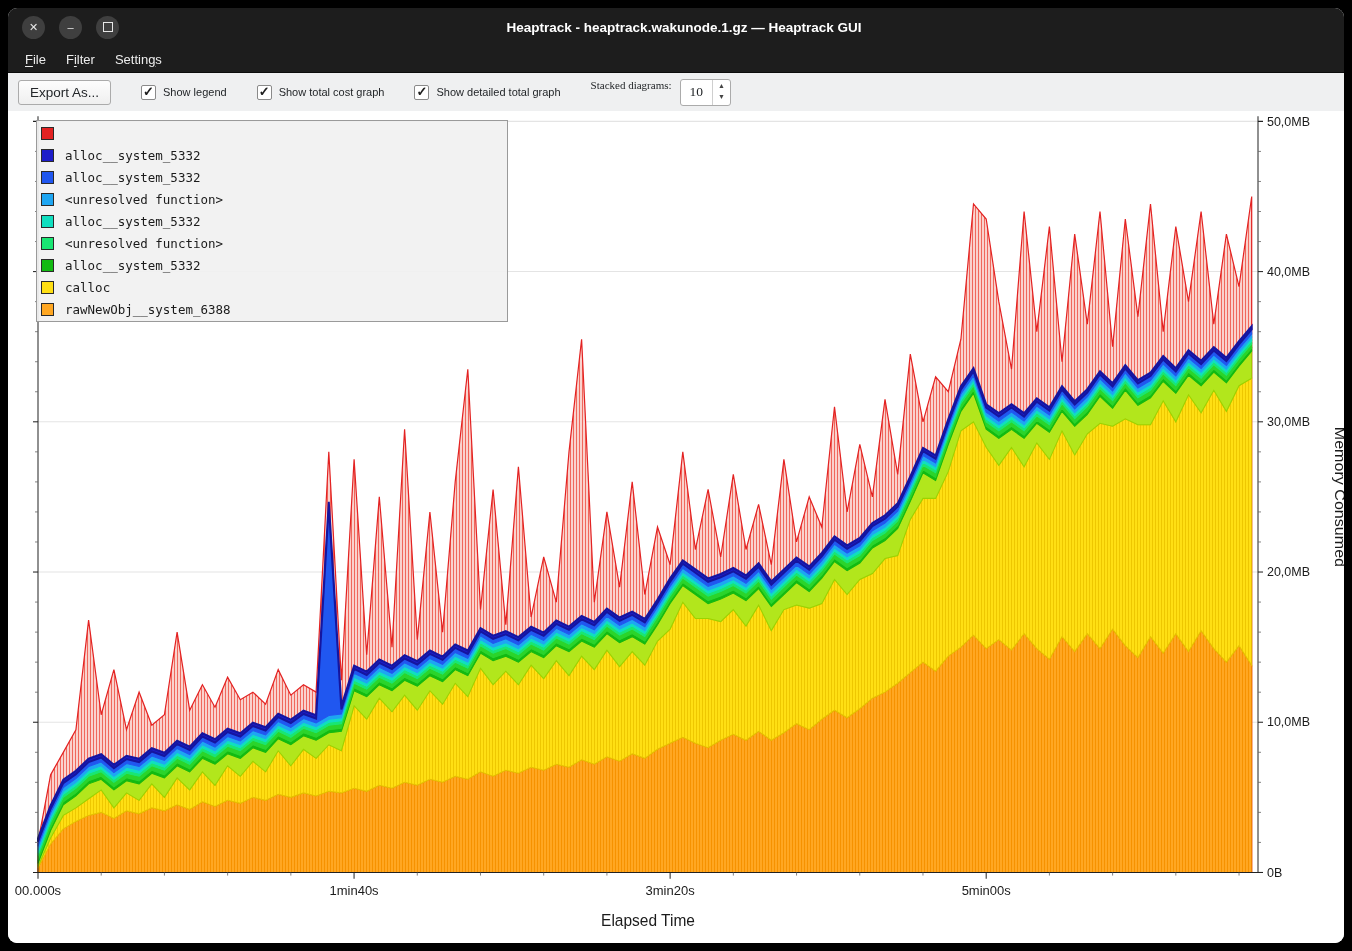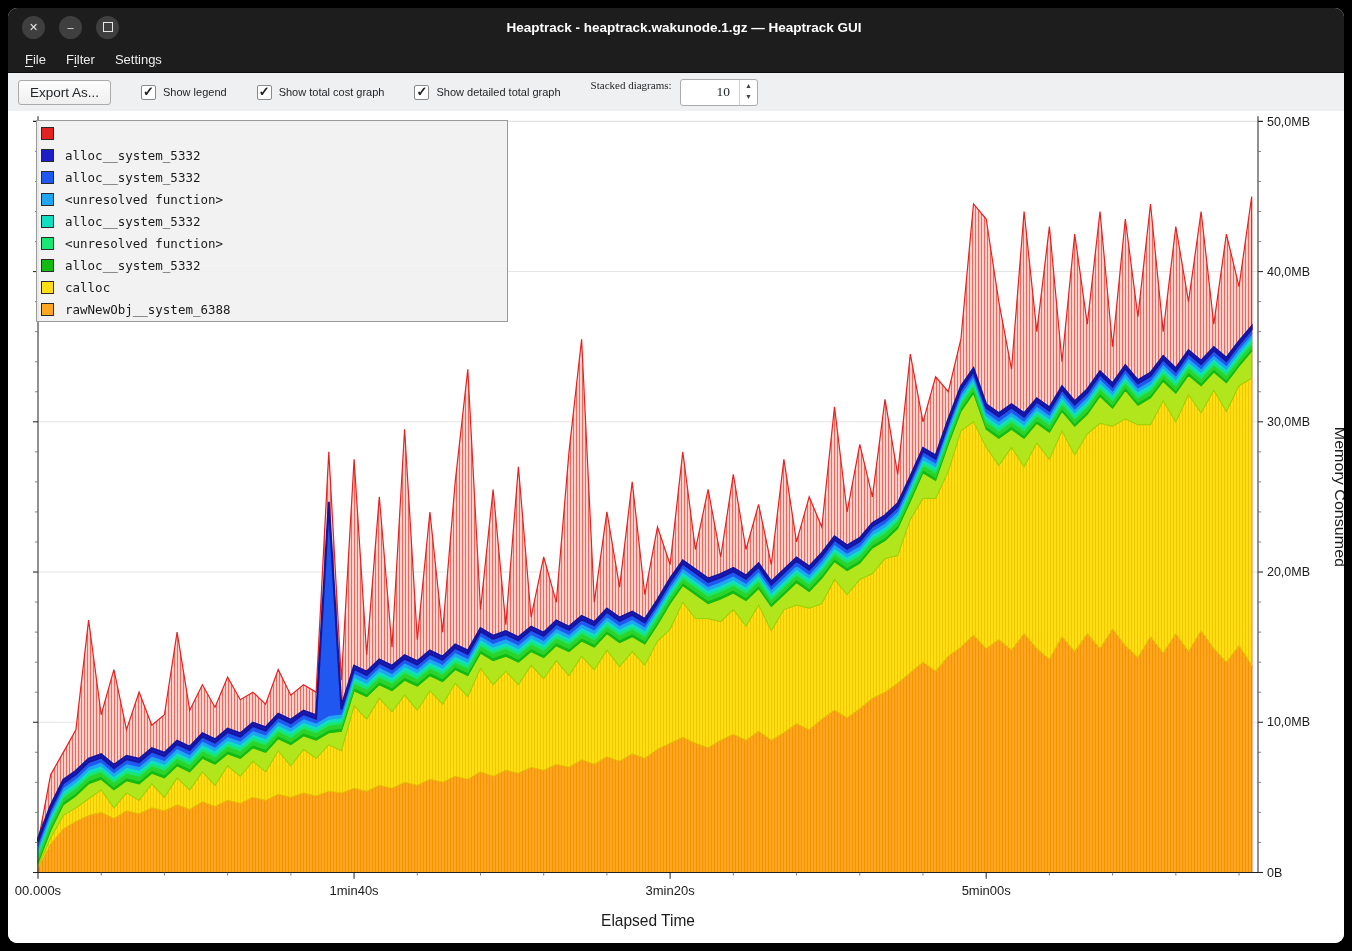--- a/index.html
+++ b/index.html
@@ -25,21 +25,21 @@
   .tab.active{background:#fcfcfc;position:relative;top:1px;padding-top:6px;padding-bottom:6px;}
   
   .toolbar{display:flex;align-items:center;padding:0 10px;gap:30px;background:#eff0f1;height:38px;flex:0 0 auto;}
   .btn-export{font-size:13.5px;padding:4px 11px;border:1px solid #ababab;border-radius:3px;background:linear-gradient(#fdfdfd,#efefef);color:#232629;font-family:"Liberation Sans",sans-serif;}
   .cbgroup{display:flex;align-items:center;gap:7px;}
   .cb{width:15px;height:15px;border:1px solid #8a8a8a;background:#fff;border-radius:2px;display:inline-flex;align-items:center;justify-content:center;
       font-size:13px;font-weight:bold;color:#1d1d1d;box-sizing:border-box;}
   .cb.checked::after{content:"\2713";margin-top:-2px;}
   .cbl{font-size:11px;color:#232629;}
   .spin{display:flex;align-items:flex-start;gap:8px;font-family:Liberation Serif, serif;}
-  .spinbox{display:flex;border:1px solid #ababab;background:#fff;border-radius:3px;height:25px;align-items:stretch;padding-left:27px;}
+  .spinbox{display:flex;border:1px solid #ababab;background:#fff;border-radius:3px;height:25px;align-items:stretch;}
   .spinval{padding:0 9px;font-size:13.5px;display:flex;align-items:center;color:#232629;}
   .spinbtns{display:flex;flex-direction:column;border-left:1px solid #cfcfcf;justify-content:center;}
   .spinbtn{font-size:7px;line-height:11px;padding:0 5px;color:#444;}
   
   .chart-area{flex:1 1 auto;background:#ffffff;position:relative;}
   .chart-area svg{position:absolute;inset:0;width:100%;height:100%;}
   
   .legend{position:absolute;left:28px;top:9px;width:470px;background:rgba(241,241,241,0.93);
           border:1px solid #9a9a9a;font-family:"DejaVu Sans Mono",monospace;font-size:12.5px;color:#1b1b1b;padding:1px 0;}
   .lg-row{display:flex;align-items:center;height:22px;position:relative;padding:0 4px;}

